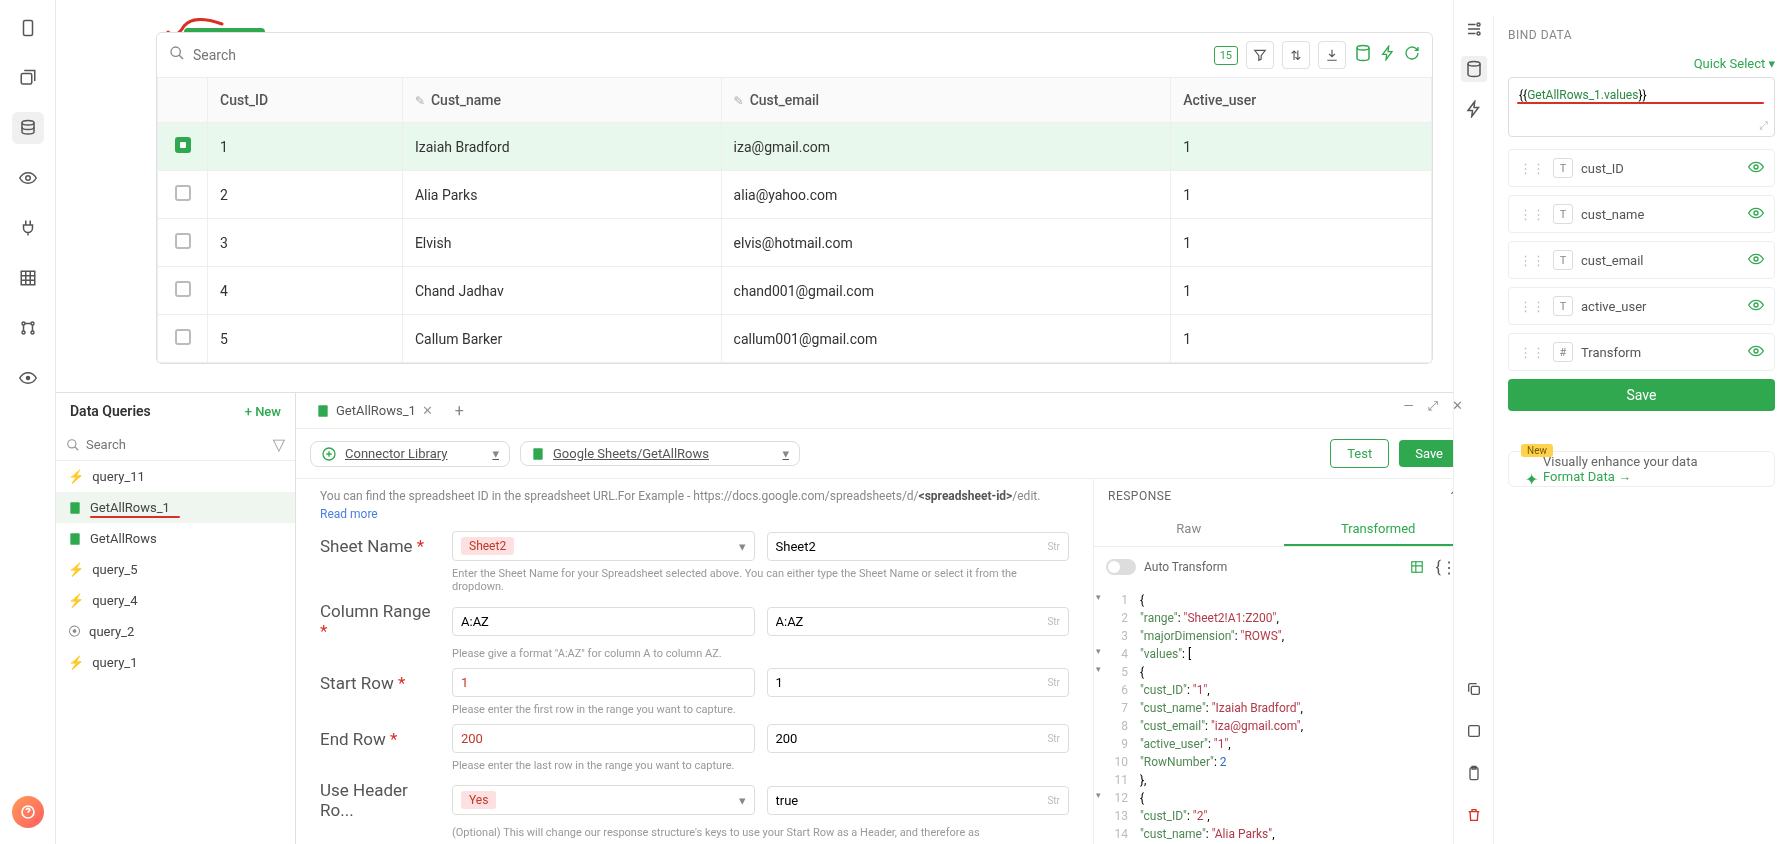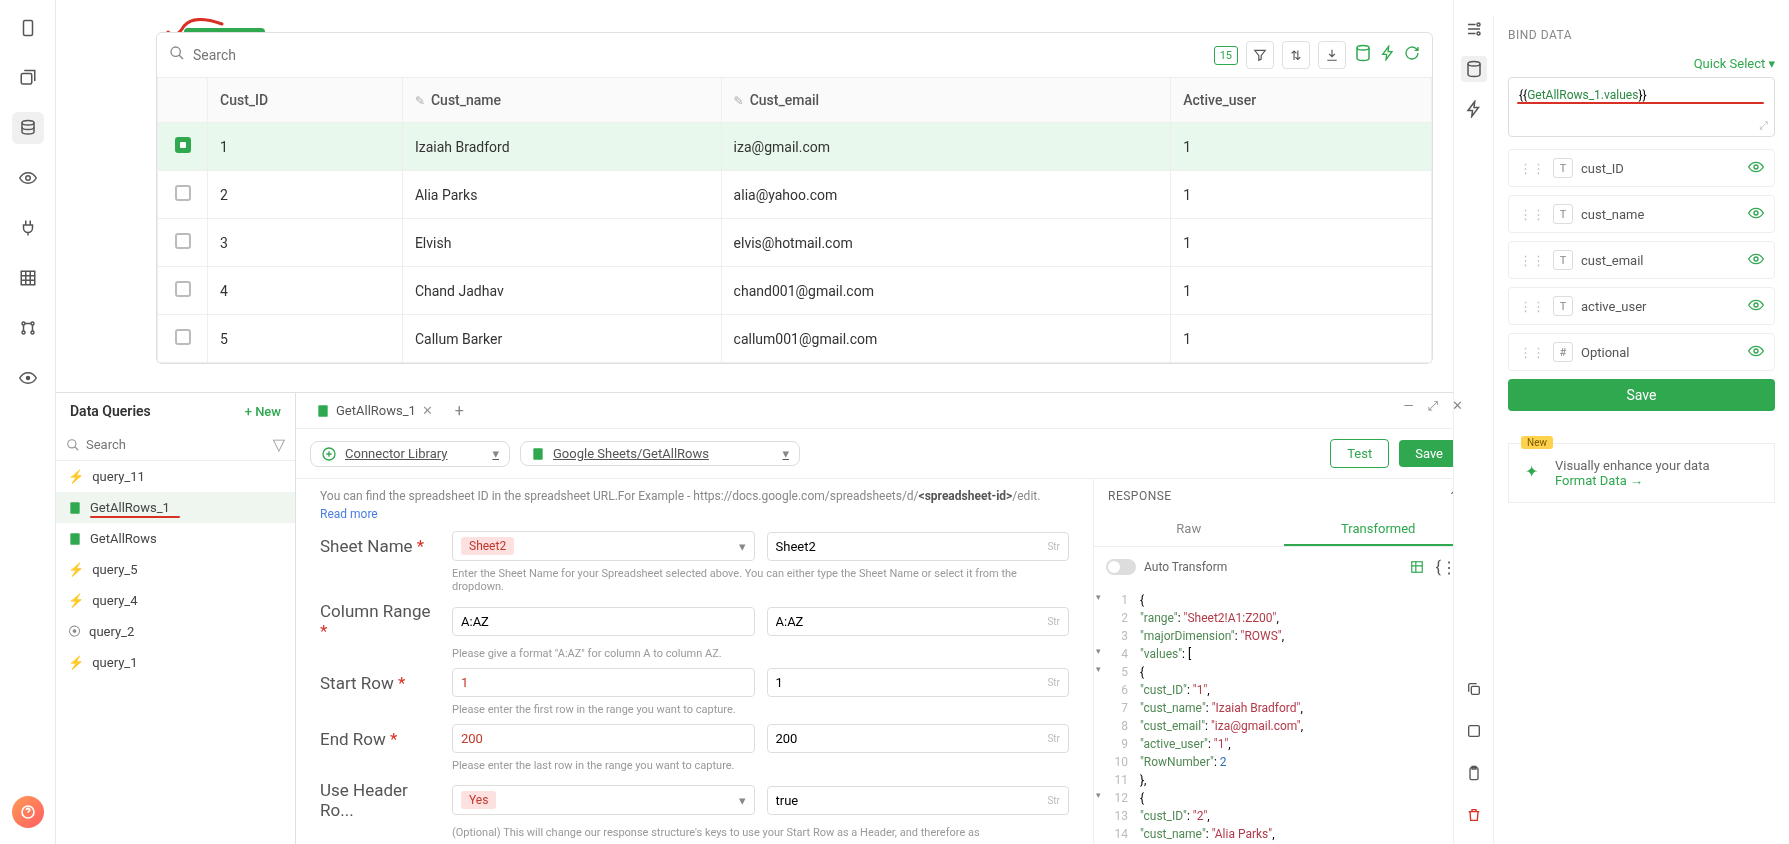--- a/index.html
+++ b/index.html
@@ -111,21 +111,21 @@
 .quick-sel { text-align:right; color:#2fa84f; font-size:13px; cursor:pointer; margin-bottom:6px;}
 .bind-expr { border:1px solid #ddd; border-radius:4px; padding:10px; font-family:Consolas,monospace; font-size:12px; position:relative; margin-bottom:12px; min-height:60px;}
 .bind-expr .tok-fn { color:#2a8843;}
 .expand-icn { position:absolute; right:6px; bottom:4px; color:#bbb; font-size:11px;}
 .bind-expr::after { content:""; position:absolute; left:8px; right:10px; top:24px; height:2px; background:#d93025; border-radius:2px;}
 .field-item { display:flex; align-items:center; border:1px solid #eee; border-radius:4px; padding:8px 10px; margin-bottom:8px; font-size:13px; color:#555;}
 .field-item .drag { color:#bbb; margin-right:8px;}
 .field-item .type-badge { width:20px; height:20px; border:1px solid #ddd; border-radius:3px; display:flex; align-items:center; justify-content:center; font-size:11px; color:#888; margin-right:8px;}
 .field-item .eye { margin-left:auto; color:#2fa84f; cursor:pointer;}
 .save-big { width:100%; background:#2fa84f; color:#fff; padding:8px 0; border-radius:4px; font-size:14px; cursor:pointer; margin-top:8px; text-align:center;}
-.format-card { margin-top:32px; border:1px solid #eee; border-radius:0; padding:14px; position:relative;}
+.format-card { margin-top:40px; border:1px solid #eee; border-radius:6px; padding:2px; position:relative;}
 .format-card .new { position:absolute; left:12px; top:-8px; background:#ffd24d; color:#7a5b00; font-size:10px; padding:1px 6px; border-radius:3px;}
 .format-card .wand { color:#2fa84f; position:absolute; left:16px; top:18px;}
 .format-card .txt { margin-left:32px; font-size:13px; color:#666;}
 .format-card .lnk { margin-left:32px; color:#2fa84f; font-size:13px; cursor:pointer;}
 a.read-more { color:#4a7fe0; text-decoration:none;}
 </style>
 </head>
 <body>
 
 <div class="left-rail">
@@ -595,21 +595,21 @@
         <span class="type-badge">T</span>
         <span>active_user</span>
         <span class="eye"><svg width="16" height="16" viewBox="0 0 24 24" fill="none" stroke="currentColor" stroke-width="2">
             <path d="M1 12s4-7 11-7 11 7 11 7-4 7-11 7S1 12 1 12z"></path>
             <circle cx="12" cy="12" r="3"></circle>
           </svg></span>
       </div>
       <div class="field-item">
         <span class="drag">⋮⋮</span>
         <span class="type-badge">#</span>
-        <span>Optional</span>
+        <span>Transform</span>
         <span class="eye"><svg width="16" height="16" viewBox="0 0 24 24" fill="none" stroke="currentColor" stroke-width="2">
             <path d="M1 12s4-7 11-7 11 7 11 7-4 7-11 7S1 12 1 12z"></path>
             <circle cx="12" cy="12" r="3"></circle>
           </svg></span>
       </div>
     </div>
   <div class="save-big">Save</div>
   <div class="format-card">
     <span class="new">New</span>
     <span class="wand">✦</span>

